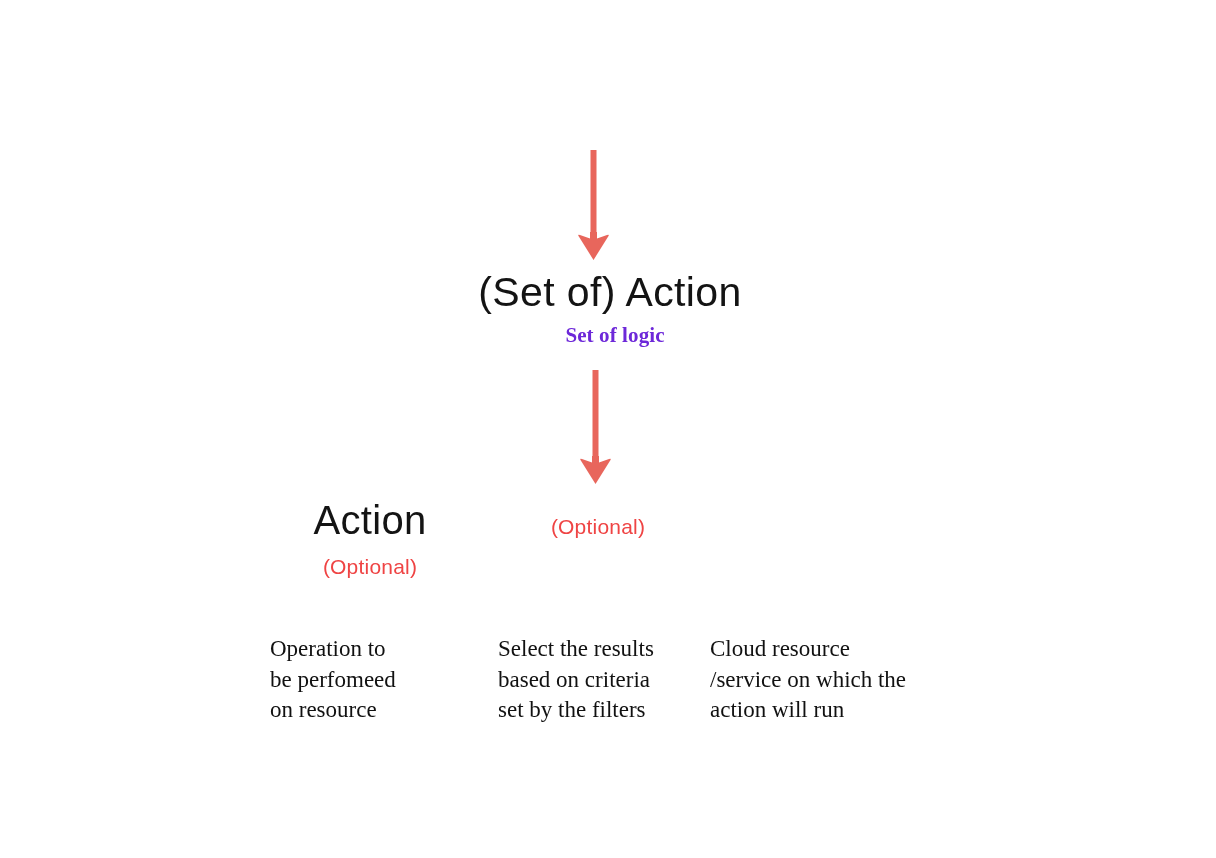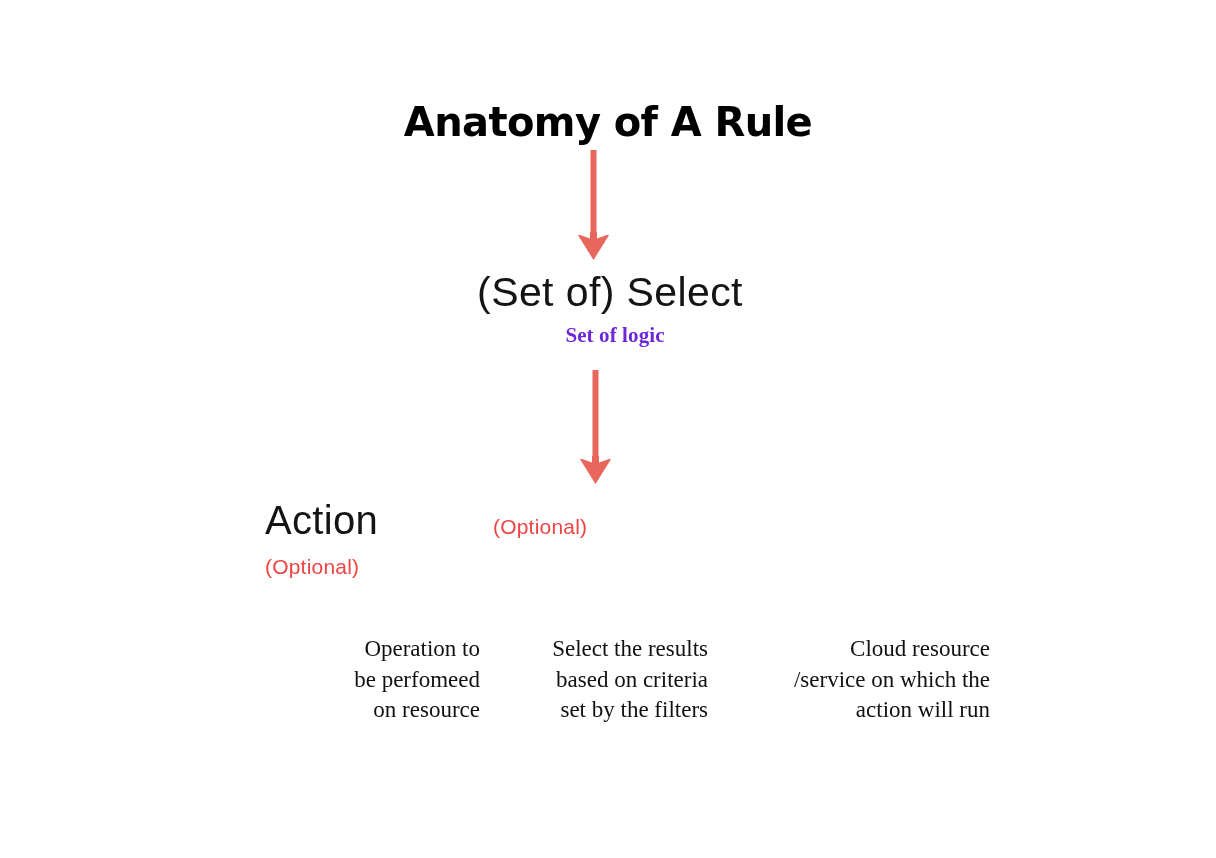--- a/index.html
+++ b/index.html
@@ -76,20 +76,21 @@
   
   .row {
     position: absolute;
     left: 0;
     top: 500px;
     width: 1216px;
     height: 80px;
   }
   .comp {
     position: absolute;
+    text-align: center;
   }
   .comp-name {
     font-family: "Liberation Sans", sans-serif;
     font-weight: 300;
     font-size: 40px;
     letter-spacing: 0.3px;
     color: #141414;
     line-height: 1.0;
     white-space: nowrap;
   }
@@ -105,48 +106,47 @@
 
   
   .desc {
     position: absolute;
     top: 634px;
     font-family: "Liberation Serif", serif;
     font-size: 23px;
     font-weight: normal;
     color: #111111;
     line-height: 30.5px;
-    text-align: right;
+    text-align: left;
     white-space: pre-line;
   }
 
   
   #col-action    { left: 265px; width: 210px; }
   #col-filter    { left: 493px; width: 210px; }
   #col-resource  { left: 705px; width: 290px; }
 
   #desc-action   { left: 270px; width: 210px; }
   #desc-filter   { left: 498px; width: 210px; }
   #desc-resource { left: 710px; width: 280px; }
 </style>
 </head>
 <body>
 
 <div class="canvas">
 
-  <div class="title">Anatomy of A Rule</div>
 
   <svg class="arrow" style="left:568px; top:148px;" width="52" height="118" viewBox="0 0 52 118">
     <g fill="#e8665c">
       <rect x="22.5" y="2" width="6" height="84"></rect>
       <path d="M 25.5 112 L 10.5 88 Q 9.5 86 12 87 L 22 90.5 L 22 84 L 29 84 L 29 90.5 L 39 87 Q 41.5 86 40.5 88 Z"></path>
     </g>
   </svg>
 
-  <div class="policy-name">(Set of) Select</div>
+  <div class="policy-name">(Set of) Action</div>
   <div class="policy-sub">Set of logic</div>
 
   <svg class="arrow" style="left:570px; top:368px;" width="52" height="122" viewBox="0 0 52 122">
     <g fill="#e8665c">
       <rect x="22.5" y="2" width="6" height="88"></rect>
       <path d="M 25.5 116 L 10.5 92 Q 9.5 90 12 91 L 22 94.5 L 22 88 L 29 88 L 29 94.5 L 39 91 Q 41.5 90 40.5 92 Z"></path>
     </g>
   </svg>
 
   <div class="row">

